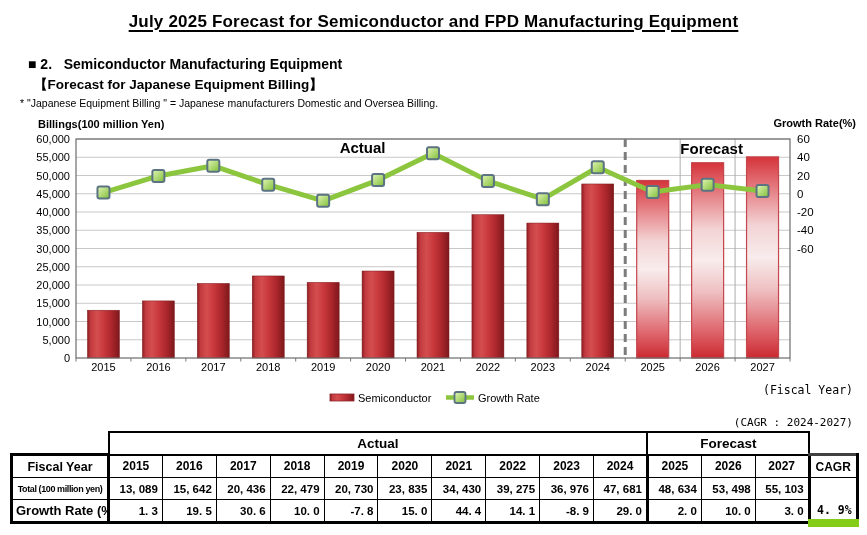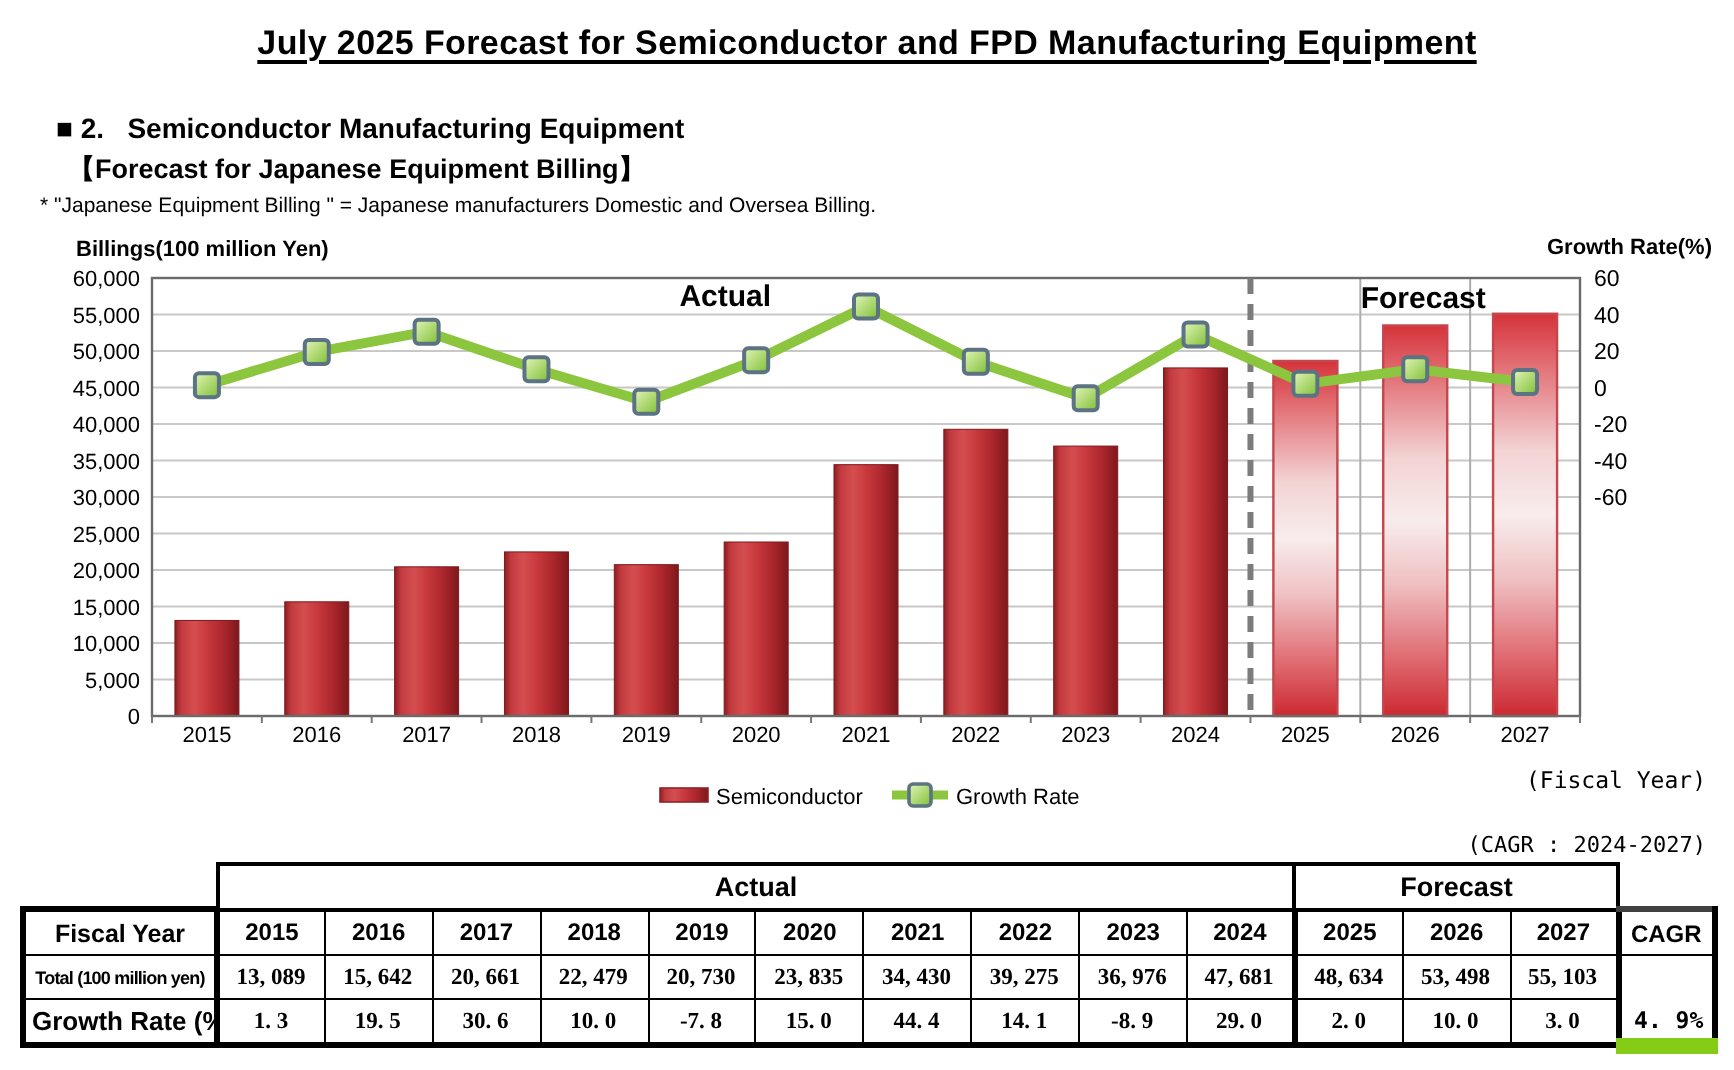--- a/index.html
+++ b/index.html
@@ -18,21 +18,21 @@
   #table-wrap{top:431px;left:10px;}
   table{border-collapse:collapse;table-layout:fixed;width:846px;}
   td{border:1.5px solid #000;height:21px;padding:0 3px;overflow:hidden;white-space:nowrap;
      font-size:13px;vertical-align:middle;}
   td.nb{border:none;}
   td.gh{border:2.5px solid #000;font-weight:bold;text-align:center;font-size:13.5px;height:19px;}
   td.rl{font-weight:bold;text-align:center;border-left:3px solid #000;border-right:3px solid #000;}
   td.fy{border-top:3px solid #000;font-size:12.5px;margin-top:16px;}
   td.tl{font-size:9px;letter-spacing:-.4px;padding:0 1px;}
   td.yr{font-weight:bold;text-align:center;font-size:12px;}
-  td.num{text-align:center;font-family:Liberation Serif, serif;font-weight:bold;
+  td.num{text-align:right;font-family:Liberation Sans, sans-serif;font-weight:bold;
          font-size:11.5px;padding-right:4px;}
   td.fsep{border-left:3px solid #000;}
   td.csep{border-left:3px solid #000;border-right:3px solid #000;border-top:3px solid #404040;}
   td.cagr{border-left:3px solid #000;border-right:3px solid #000;border-bottom:8px solid #84cc16;
           vertical-align:bottom;text-align:right;font-family:"DejaVu Sans Mono",monospace;
           font-weight:bold;font-size:11.5px;padding:2px 4px;}
   tr.last td{border-bottom:3px solid #000;}
 </style>
 </head>
 <body>
@@ -222,21 +222,21 @@
     <td class="yr">2024</td>
     <td class="yr fsep">2025</td>
     <td class="yr">2026</td>
     <td class="yr">2027</td>
     <td class="yr csep">CAGR</td>
   </tr>
   <tr>
     <td class="rl tl">Total (100 million yen)</td>
     <td class="num">13, 089</td>
     <td class="num">15, 642</td>
-    <td class="num">20, 661</td>
+    <td class="num">20, 436</td>
     <td class="num">22, 479</td>
     <td class="num">20, 730</td>
     <td class="num">23, 835</td>
     <td class="num">34, 430</td>
     <td class="num">39, 275</td>
     <td class="num">36, 976</td>
     <td class="num">47, 681</td>
     <td class="num fsep">48, 634</td>
     <td class="num">53, 498</td>
     <td class="num">55, 103</td>

